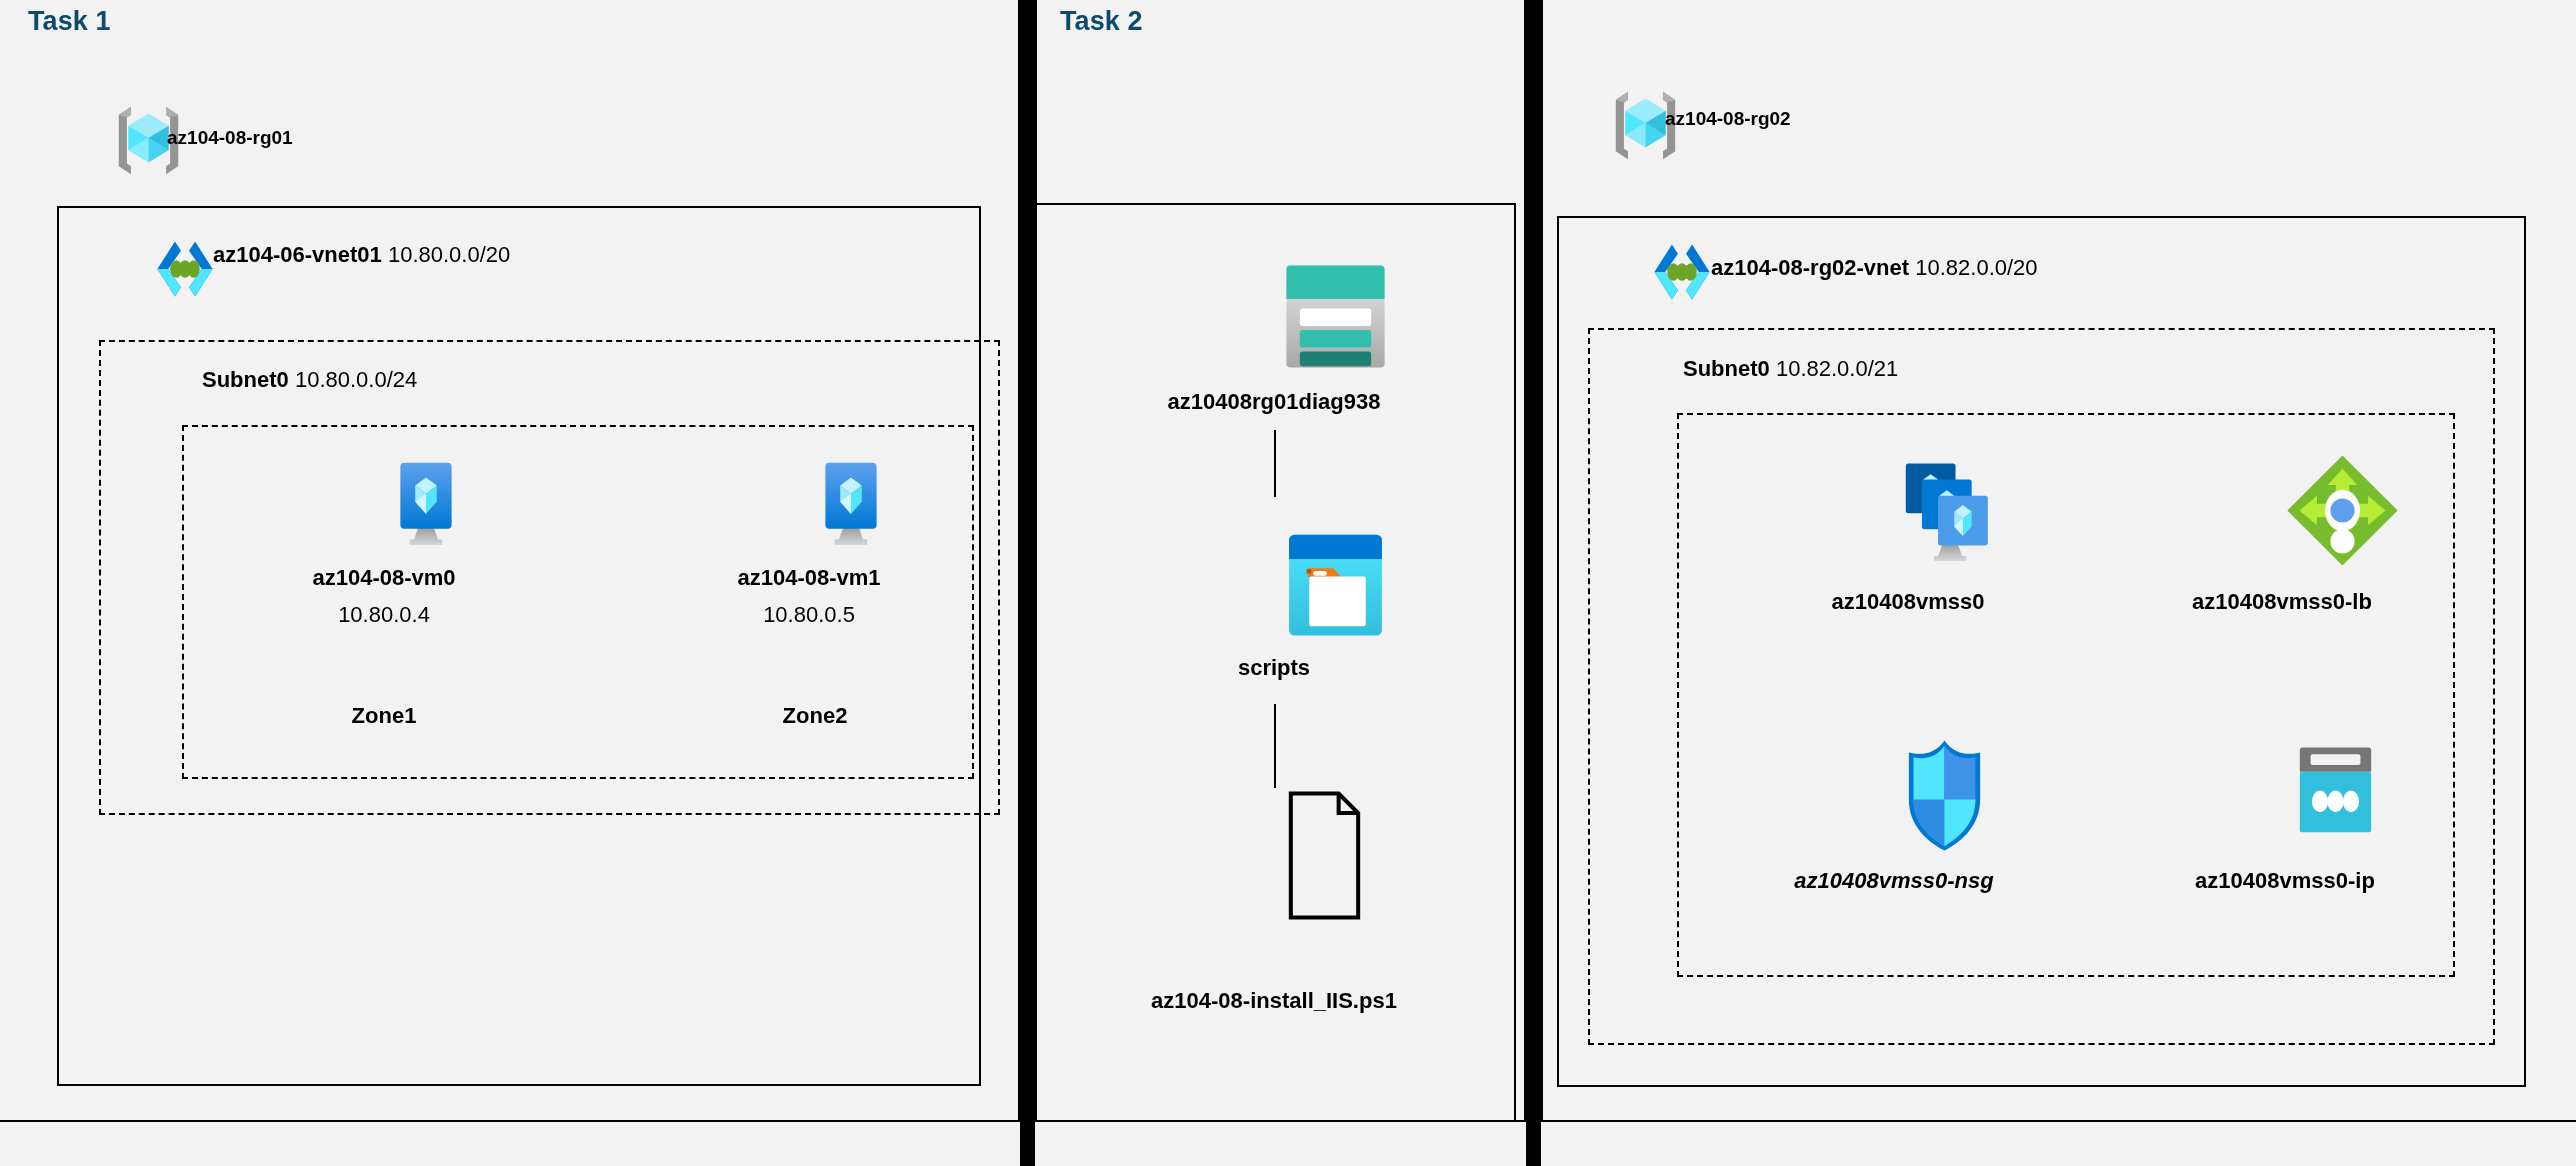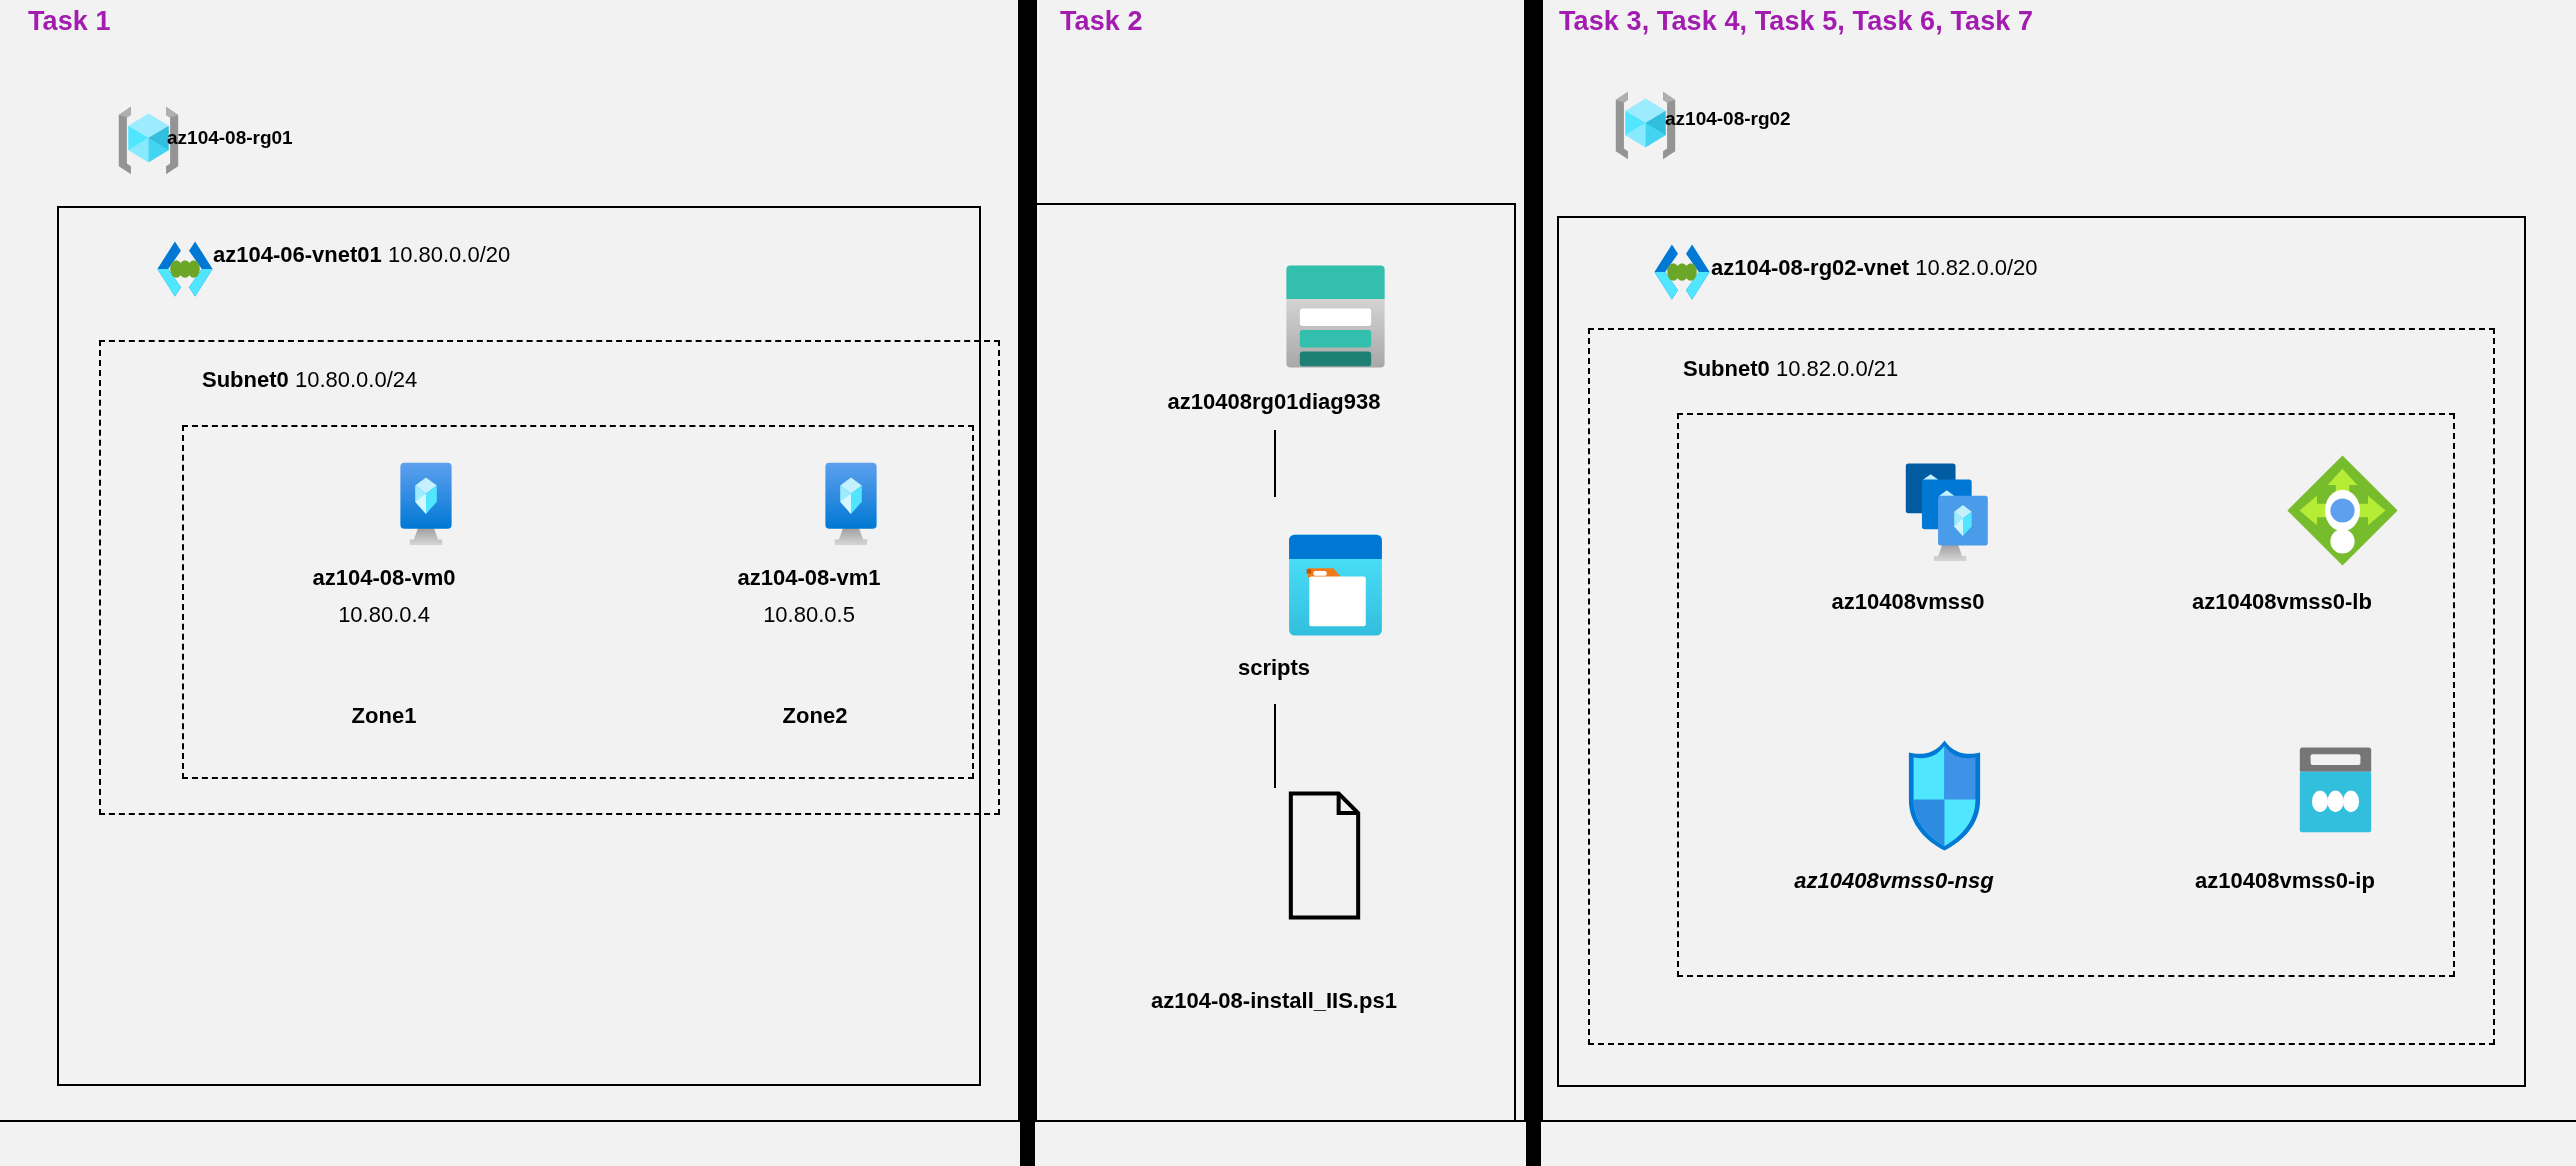--- a/index.html
+++ b/index.html
@@ -13,21 +13,21 @@
   .canvas{position:absolute;inset:0;background:#f2f2f2;}
 
   
   .vsep{position:absolute;top:0;background:#000;width:15px;height:1166px;}
   .vsep.a{left:1020px;}
   .vsep.b{left:1526px;}
 
   
   .task-header{
     position:absolute;
-    color:#a21caf;
+    color:#0c4a6e;
     font-weight:bold;
     font-size:27px;
     letter-spacing:0.1px;
     white-space:nowrap;
   }
 
   
   .box{position:absolute;box-sizing:border-box;background:transparent;}
   .solid{border:2px solid #000;}
   .dashed{border:2px dashed #000;}
@@ -206,21 +206,20 @@
   <div class="icon" style="left:1274px;top:790px;width:0;">
     <svg width="101" height="131" viewBox="0 0 150 194">
       <path d="M25 5 L96 5 L125 34 L125 189 L25 189 Z" fill="none" stroke="#000" stroke-width="6" stroke-linejoin="miter"></path>
       <path d="M96 5 L96 34 L125 34" fill="none" stroke="#000" stroke-width="6" stroke-linejoin="miter"></path>
     </svg>
   </div>
   <div class="node-label" style="left:1274px;top:988px;">az104-08-install_IIS.ps1</div>
 
   <div class="box solid" style="left:1541px;top:0px;width:1035px;height:1122px;border-top:none;border-right:none;"></div>
 
-  <div class="task-header" style="left:1559px;top:6px;">Task 3, Task 4, Task 5, Task 6, Task 7</div>
 
   <div class="icon" style="left:1605px;top:81px;width:0;">
     <svg width="81" height="81" viewBox="0 0 120 120">
       <path d="M34 16 L16 28 L16 104 L34 116 L34 104 L28 100 L28 32 L34 28 Z" fill="#949494"></path>
       <path d="M34 16 L16 28 L28 32 L34 28 Z" fill="#AFAFAF"></path>
       <path d="M86 16 L104 28 L104 104 L86 116 L86 104 L92 100 L92 32 L86 28 Z" fill="#949494"></path>
       <path d="M86 16 L104 28 L92 32 L86 28 Z" fill="#AFAFAF"></path>
       <path d="M60 26 L90 44 L60 62 L30 44 Z" fill="#9CEBFF"></path>
       <path d="M30 44 L60 62 L60 98 L30 80 Z" fill="#50E6FF"></path>
       <path d="M90 44 L60 62 L60 98 L90 80 Z" fill="#32BEDD"></path>

